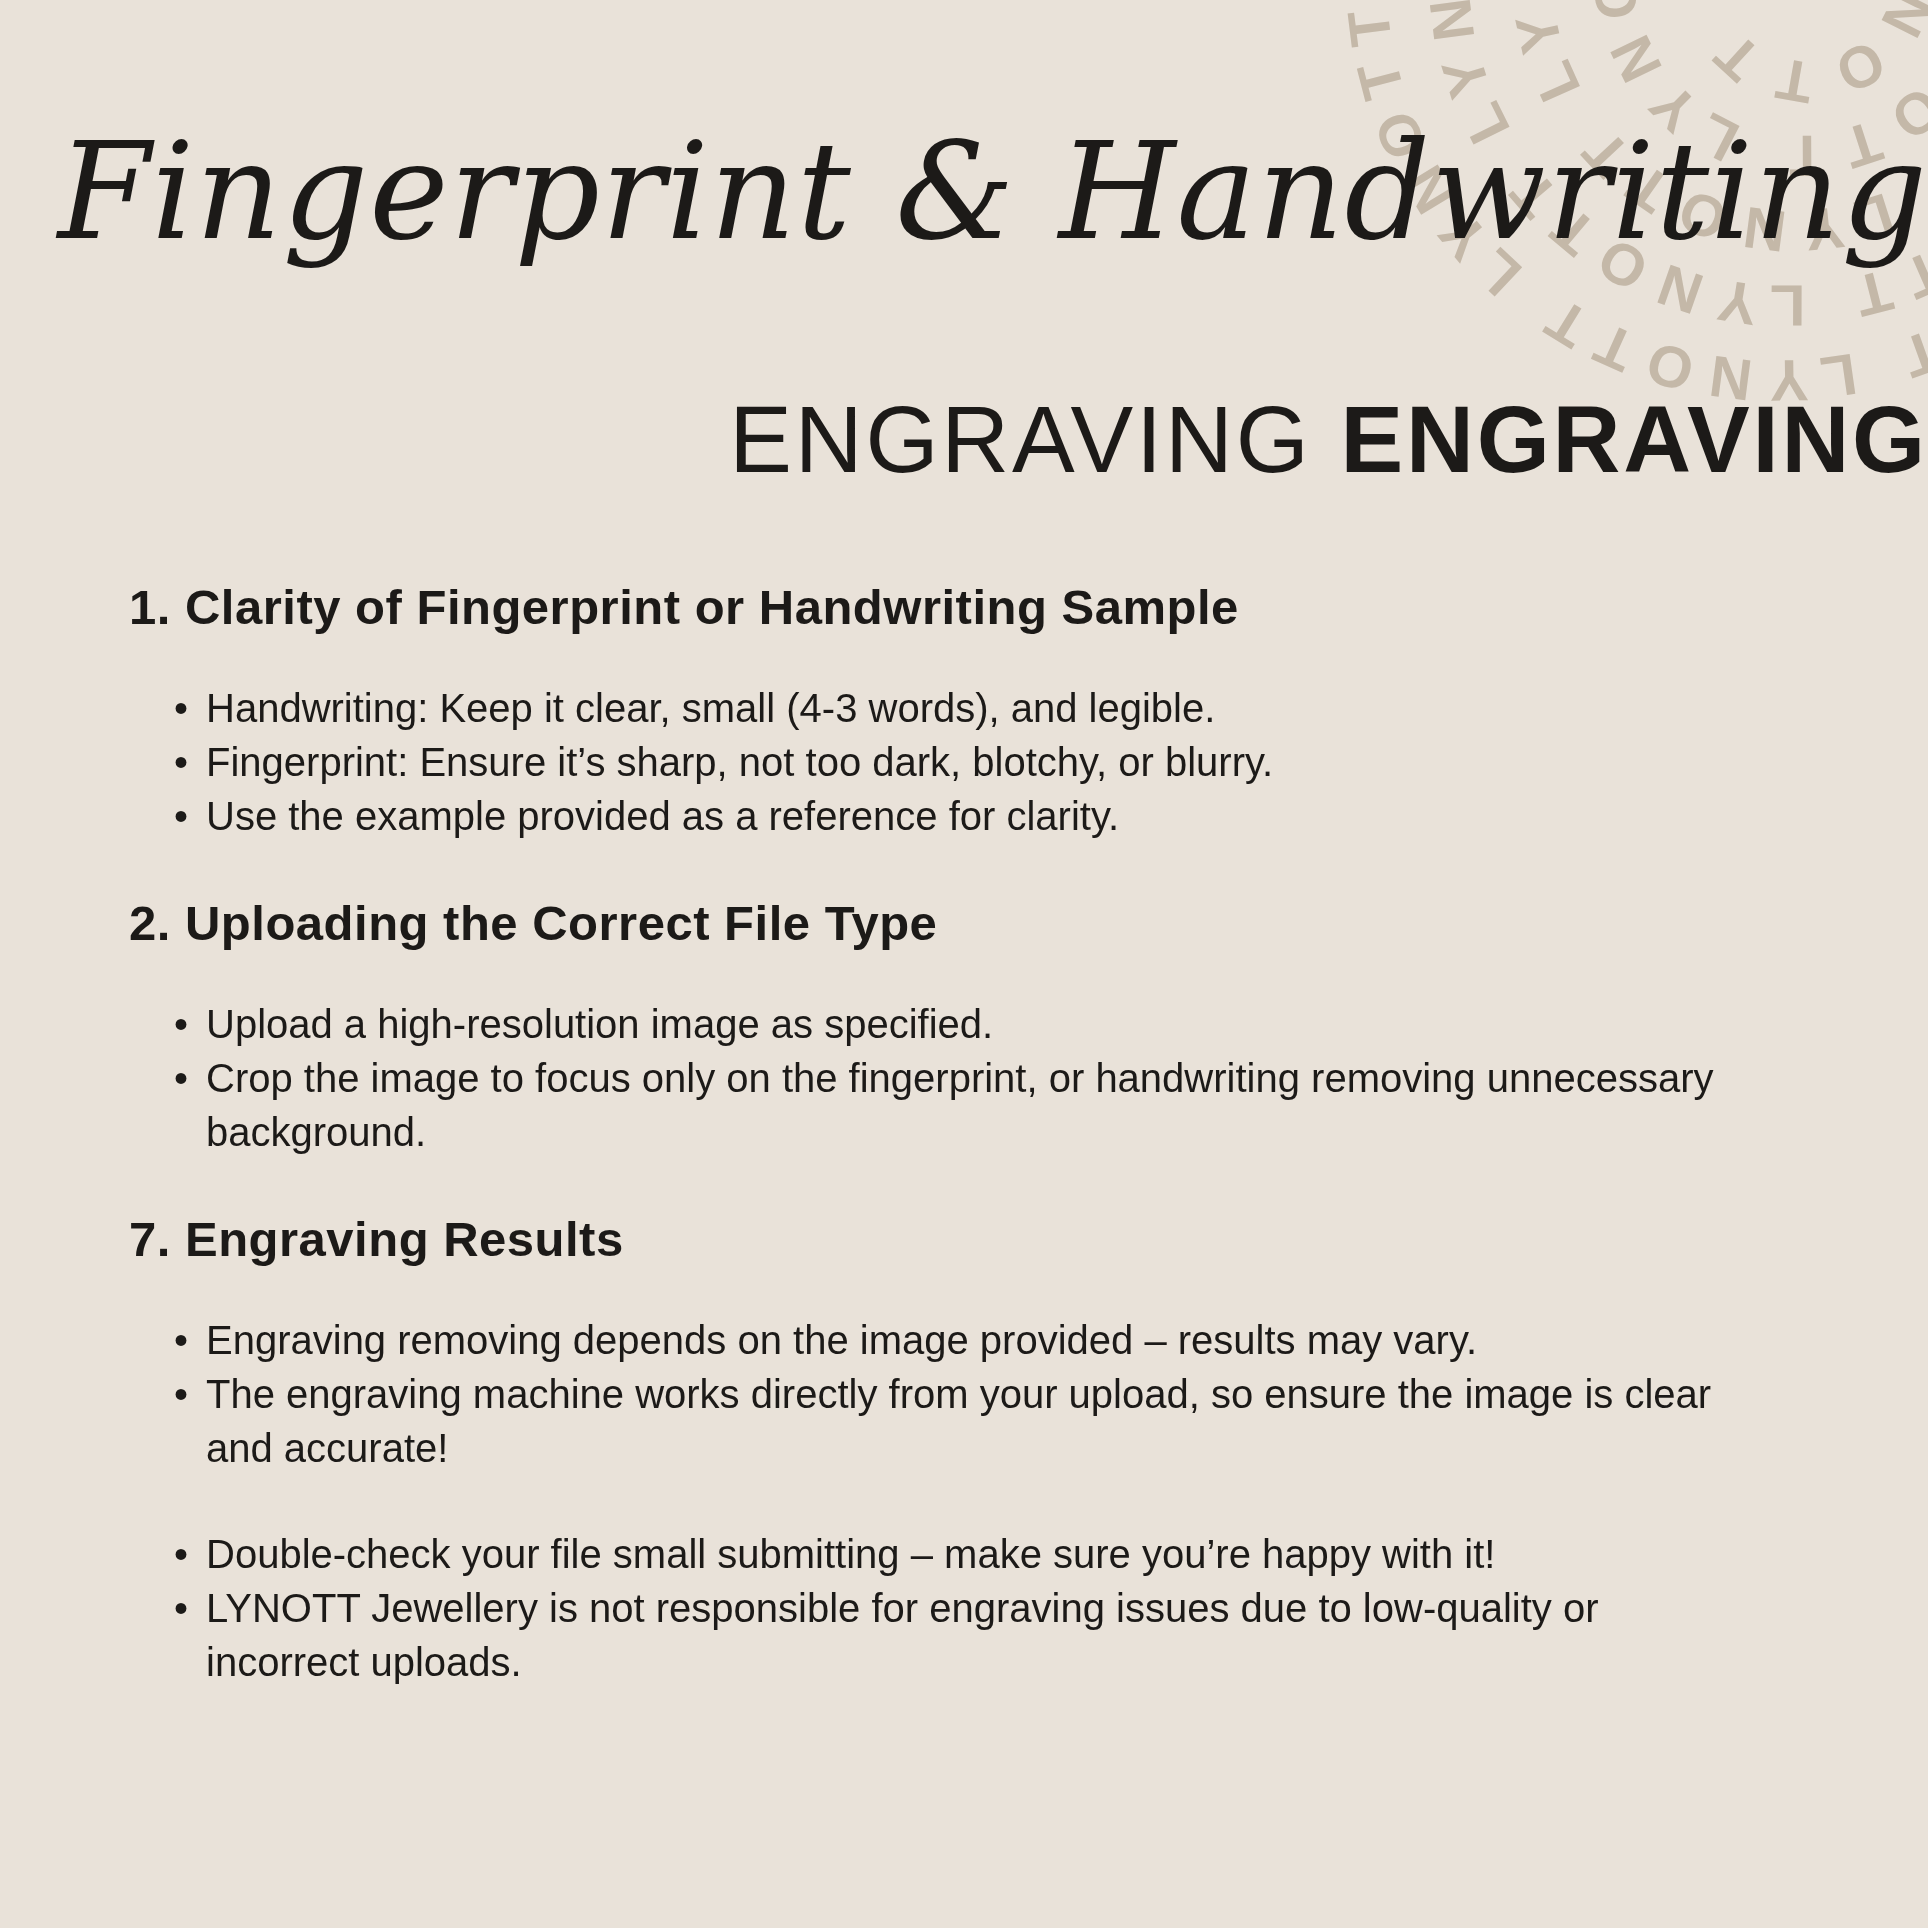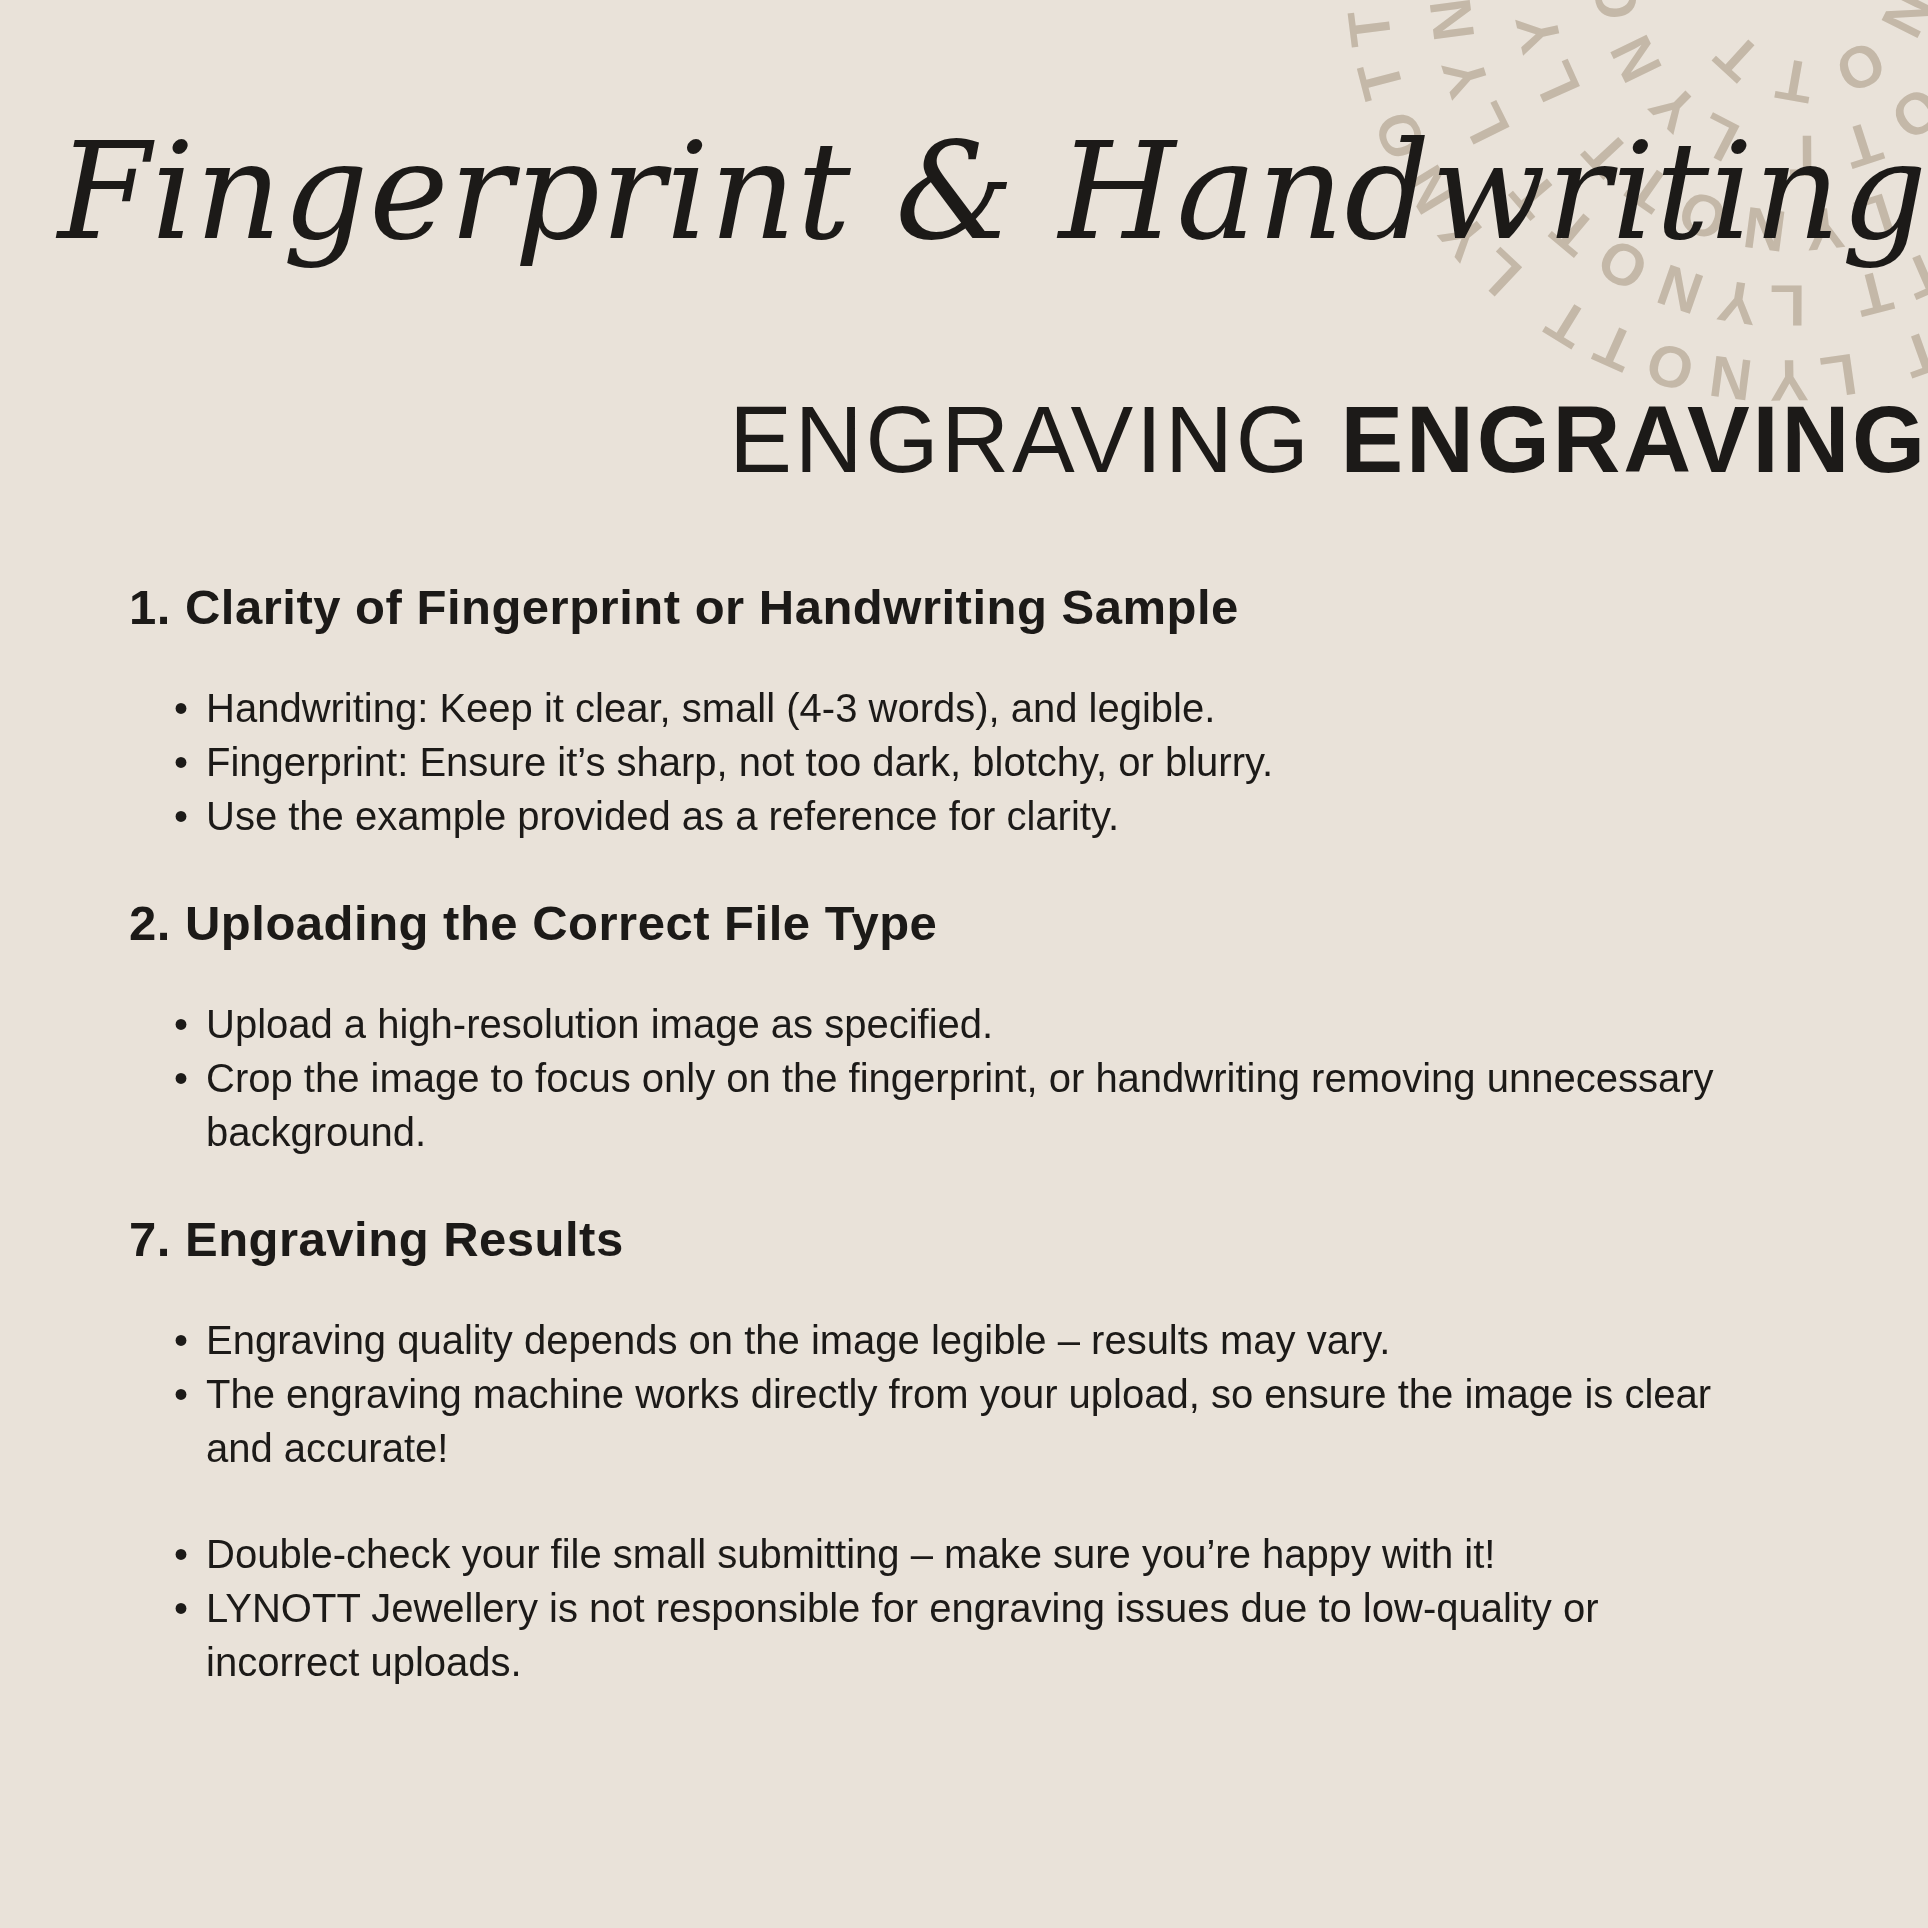--- a/index.html
+++ b/index.html
@@ -144,21 +144,21 @@
             <span class="text">Crop the image to focus only on the fingerprint, or handwriting removing unnecessary background.</span>
           </li>
       </ul>
     </div>
 
     <div class="section">
       <h3>7. Engraving Results</h3>
       <ul>
         <li>
             <span class="dot">•</span>
-            <span class="text">Engraving quality depends on the image legible – results may vary.</span>
+            <span class="text">Engraving removing depends on the image provided – results may vary.</span>
           </li>
         <li>
             <span class="dot">•</span>
             <span class="text">The engraving machine works directly from your upload, so ensure the image is clear and accurate!</span>
           </li>
       </ul>
     </div>
 
     <div class="section">
       <ul>

